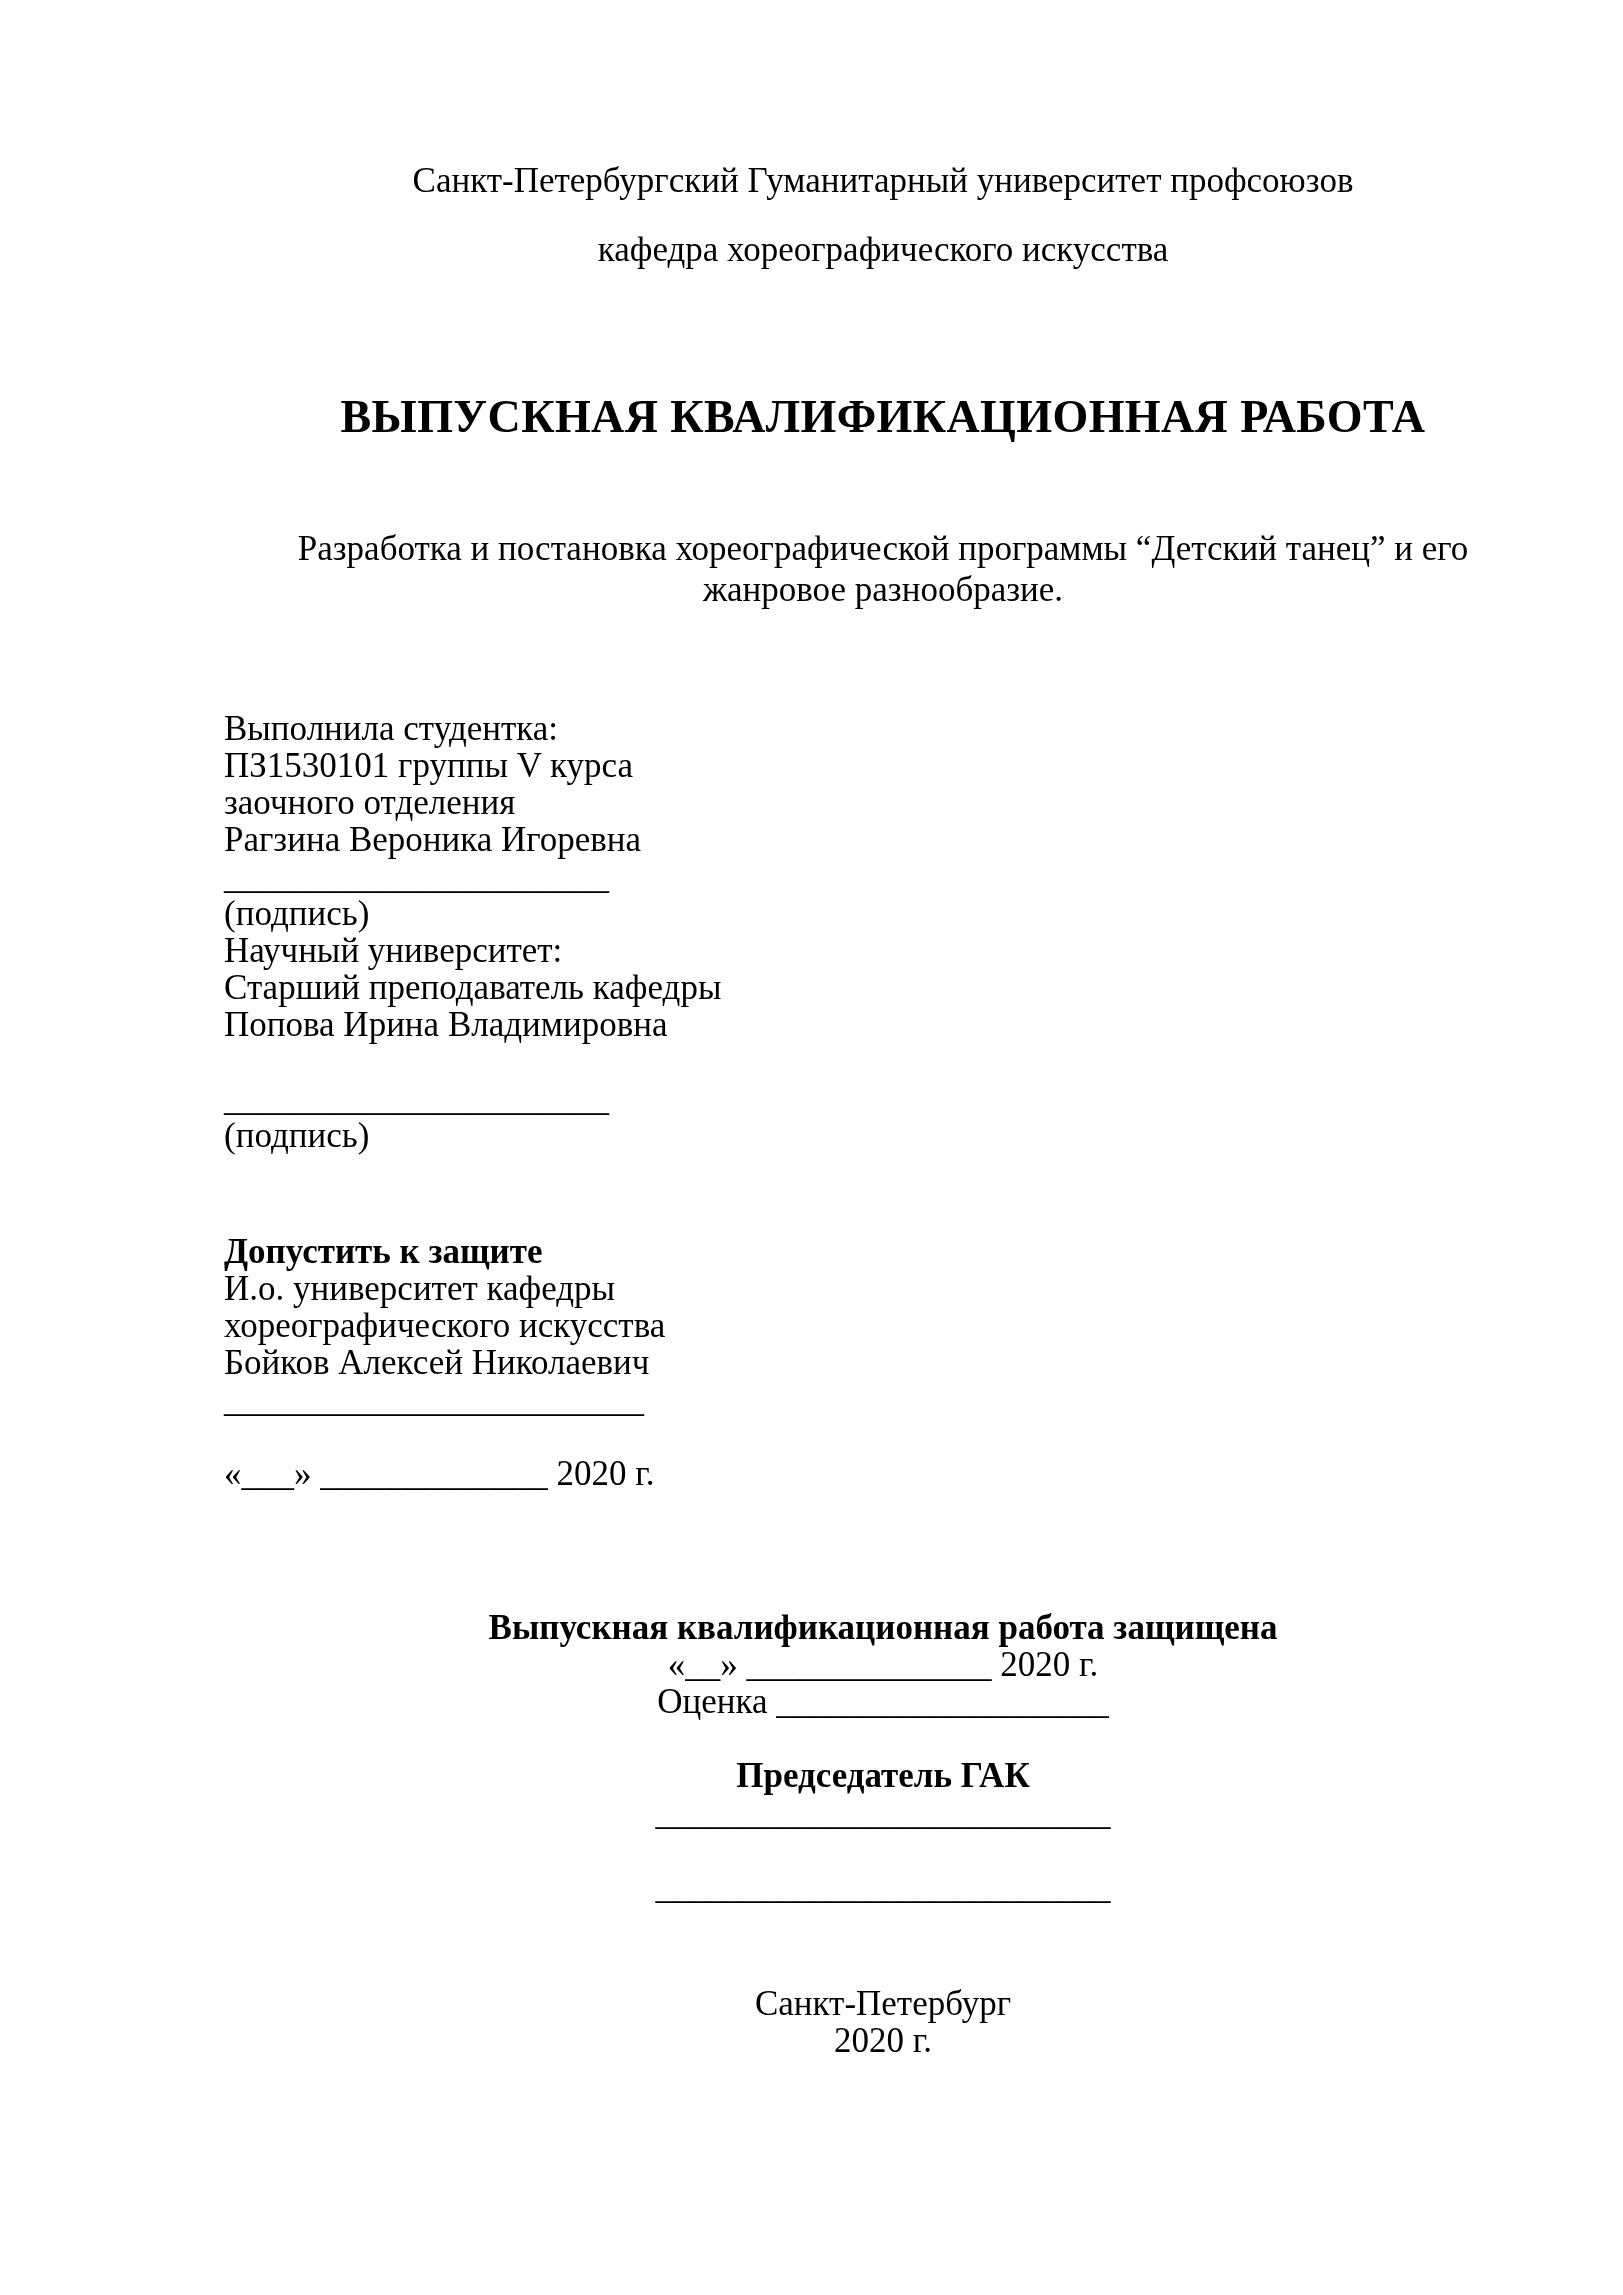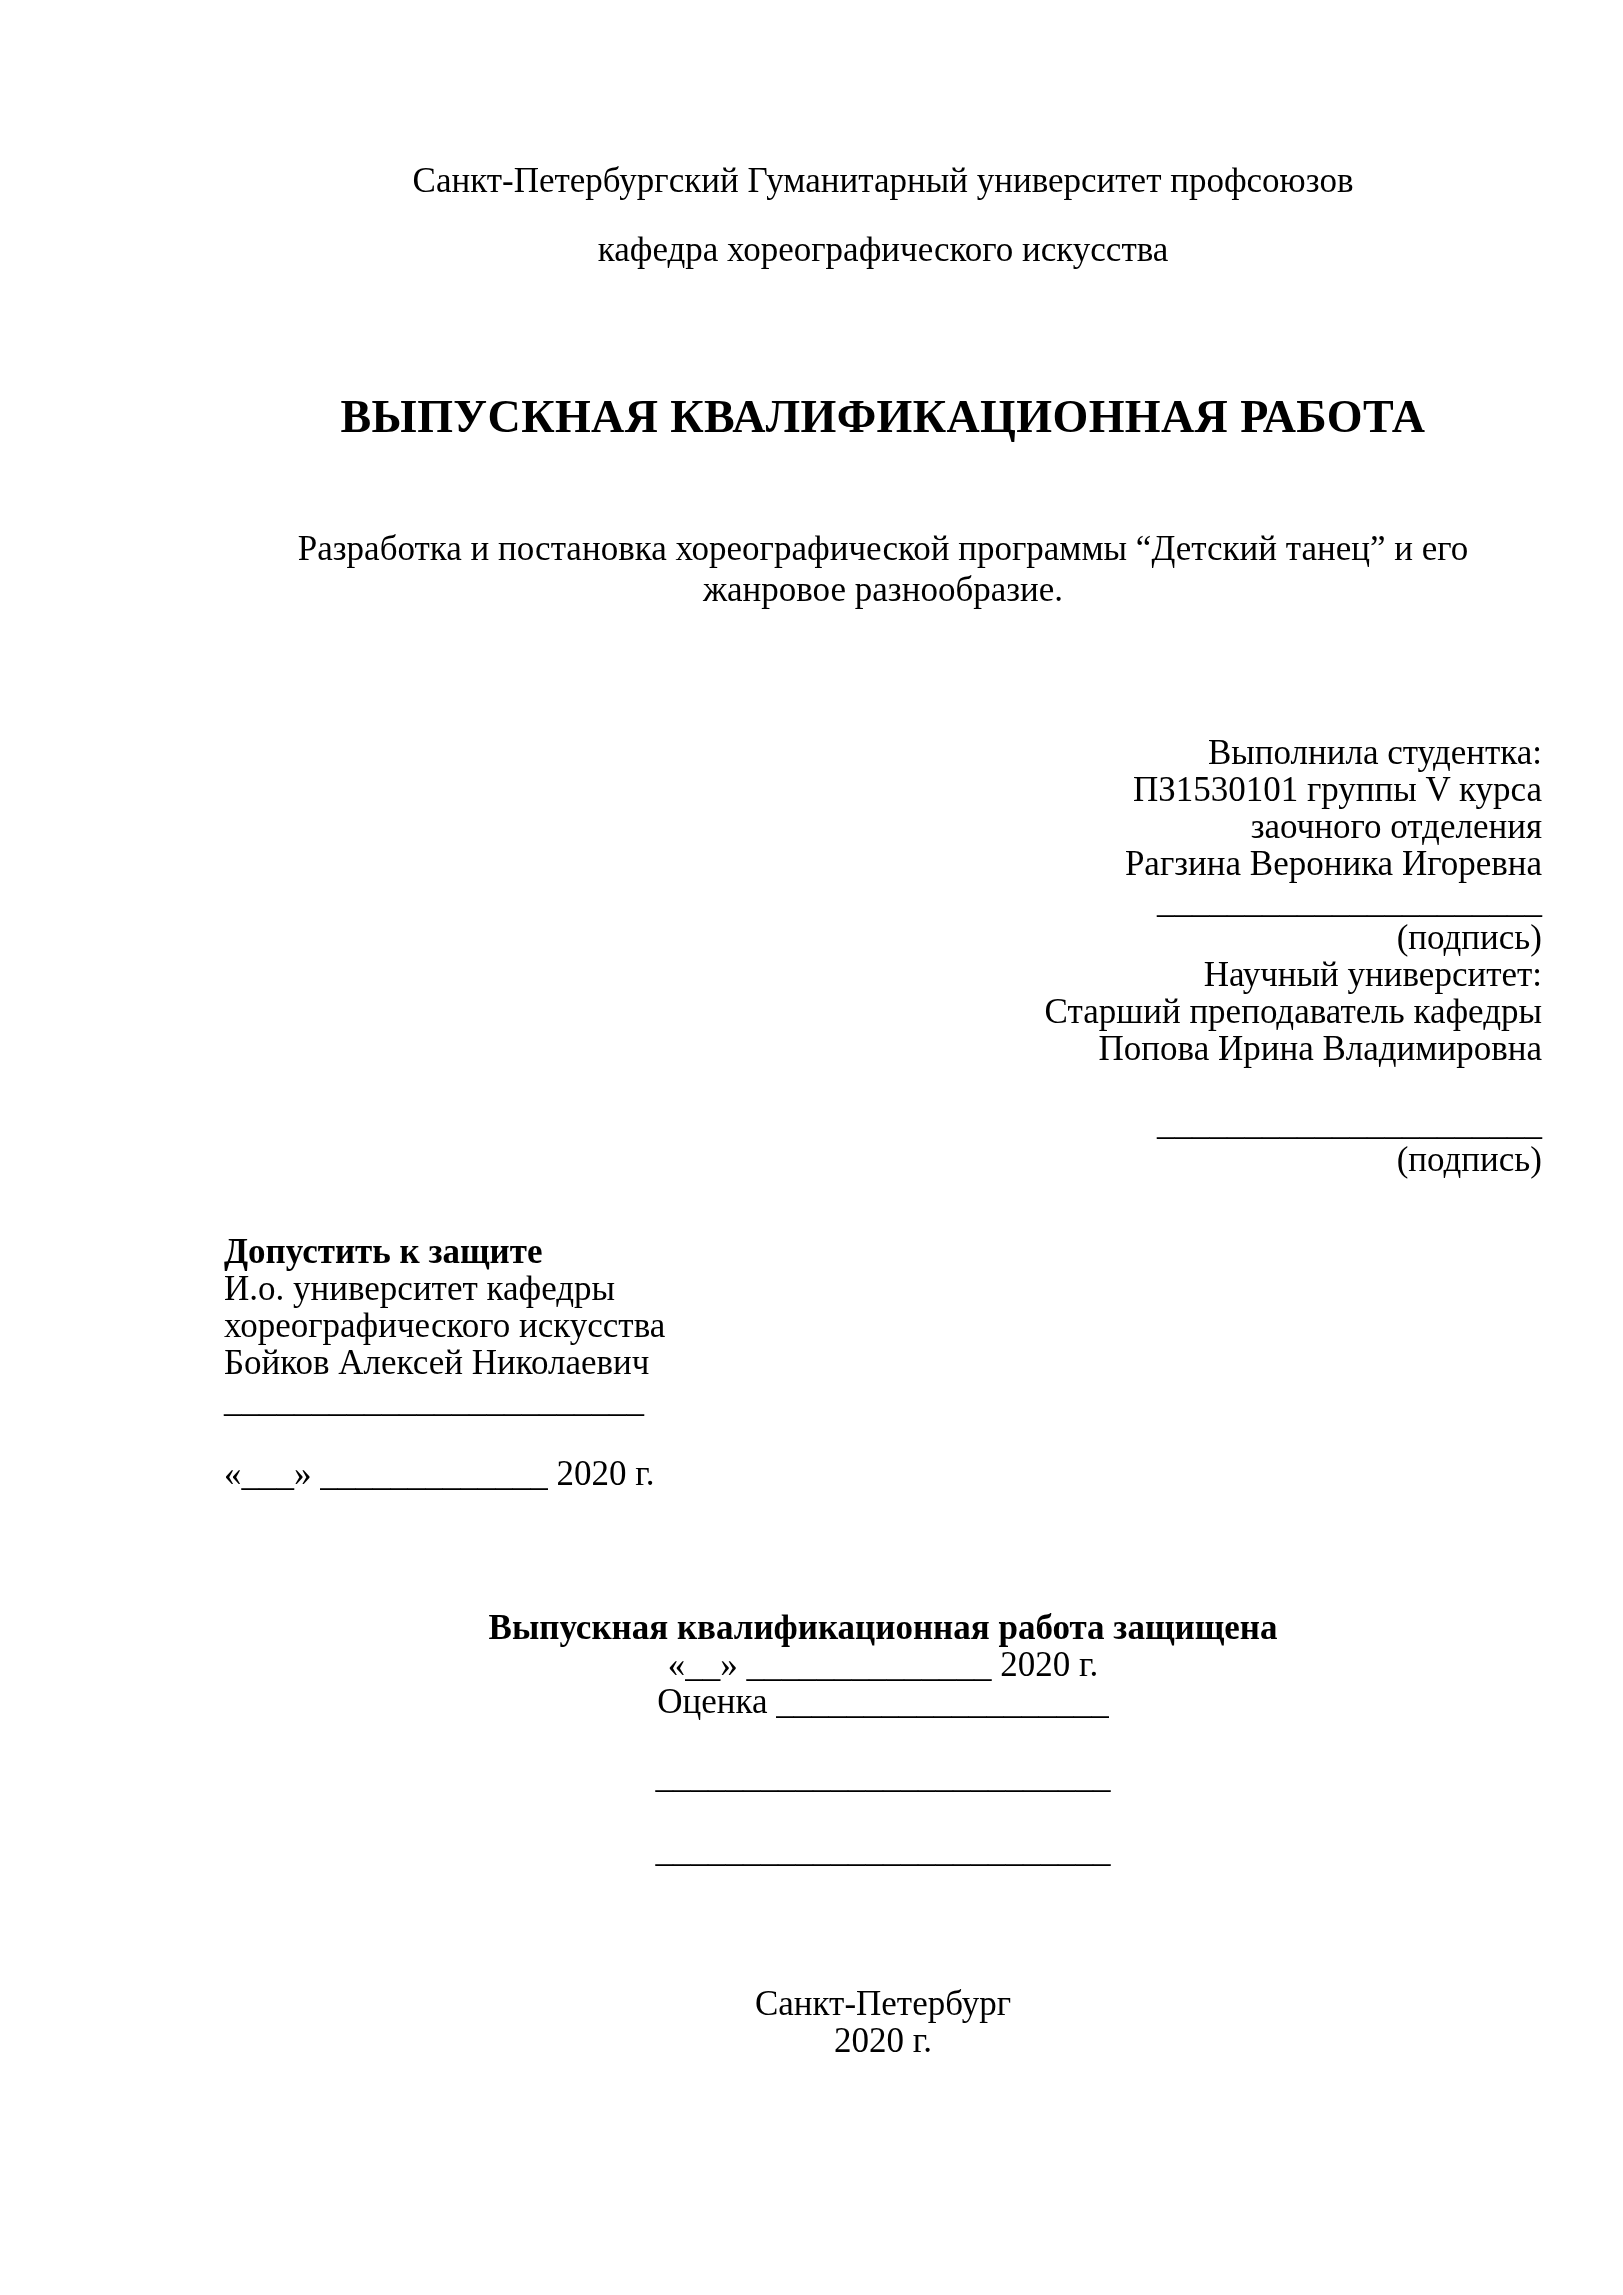--- a/index.html
+++ b/index.html
@@ -17,21 +17,21 @@
     font-size: 35px;
     line-height: 37px;
     overflow: hidden;
   }
   .block {
     position: absolute;
     left: 224px;
     right: 81px;
   }
   .center { text-align: center; }
-  .right  { text-align: right; margin-top: 24px; }
+  .right  { text-align: left; }
   .left   { text-align: left; }
   .italic { }
   .bold   { font-weight: bold; }
   .line   { white-space: pre; min-height: 37px; }
   .spacer { height: 37px; }
 
   .doc-title {
     top: 396px;
     font-size: 46px;
     line-height: 42px;
@@ -90,20 +90,21 @@
     <div class="line">________________________</div>
     <div class="spacer"></div>
     <div class="line">«___» _____________ 2020 г.</div>
   </div>
 
   <div class="block center italic defense-block">
     <div class="line bold">Выпускная квалификационная работа защищена</div>
     <div class="line">«__» ______________ 2020 г.</div>
     <div class="line">Оценка ___________________</div>
     <div class="spacer"></div>
+    <div class="line bold">Председатель ГАК</div>
     <div class="line">__________________________</div>
     <div class="spacer"></div>
     <div class="line">__________________________</div>
   </div>
 
   <div class="block center footer-block">
     <div class="line">Санкт-Петербург</div>
     <div class="line">2020 г.</div>
   </div>
 

